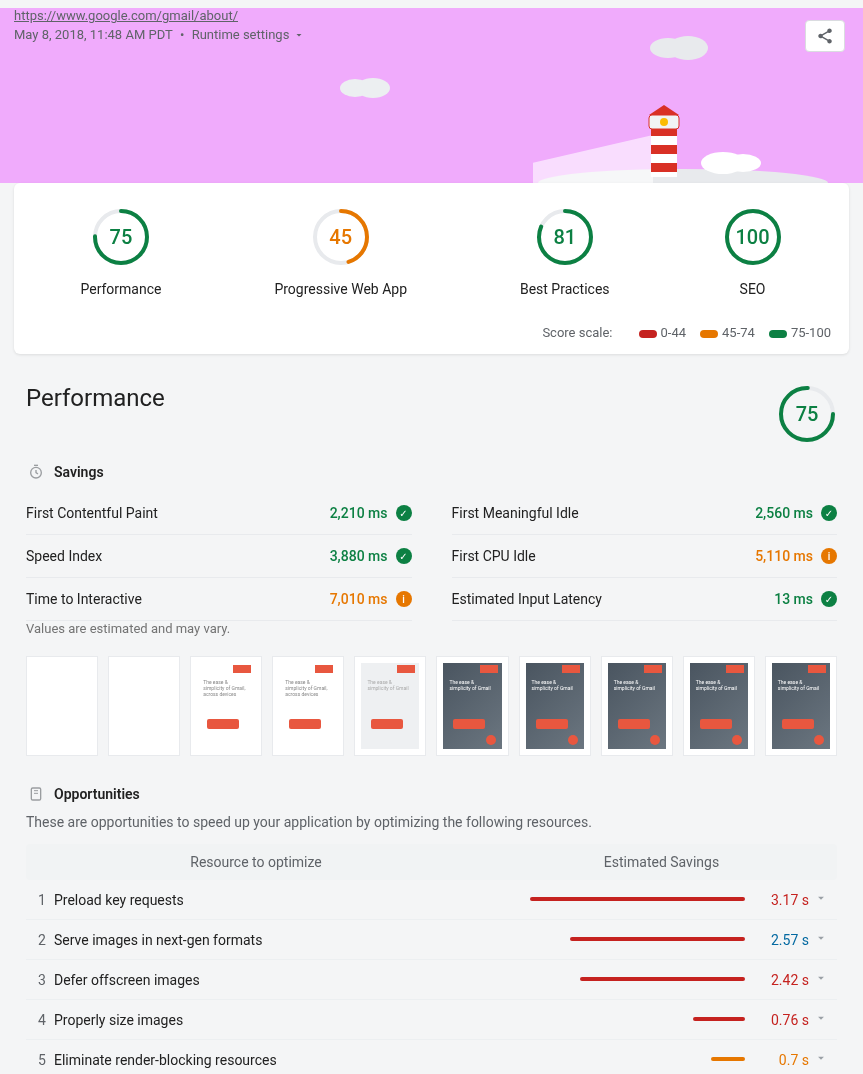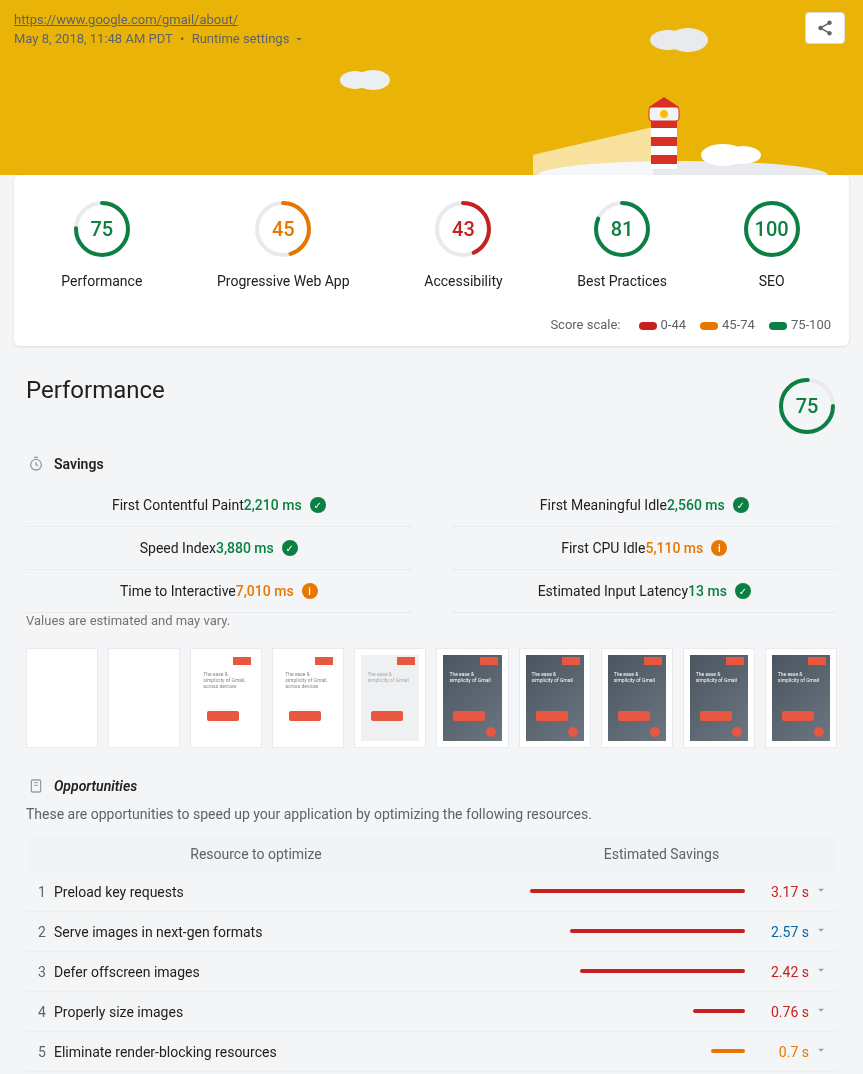--- a/index.html
+++ b/index.html
@@ -3,25 +3,26 @@
 <meta charset="utf-8">
 <style>
   * { box-sizing: border-box; margin: 0; padding: 0; }
   body {
     font-family: -apple-system, BlinkMacSystemFont, "Segoe UI", Roboto, Arial, sans-serif;
     background: #f4f5f6;
     color: #212121;
     width: 863px;
   }
   .hero {
-    background: #eab308;
-    padding: 12px 14px 0 14px;
+    background: #f0abfc;
+    padding: 0 14px 0 14px;
     position: relative;
     height: 175px;
     overflow: hidden;
+    margin-top: 8px;
   }
   .url-line { font-size: 13px; color: #5f6368; }
   .url-line .url { text-decoration: underline; color: #5f6368; }
   .meta-line { font-size: 13px; color: #5f6368; margin-top: 4px; display:flex; align-items:center; gap:4px;}
   .share-btn {
     position: absolute; right: 18px; top: 12px;
     width: 40px; height: 32px; background: #fff;
     border: 1px solid #dadce0; border-radius: 4px;
     display:flex; align-items:center; justify-content:center;
     cursor:pointer;
@@ -38,31 +39,31 @@
   }
   .scores-row { display:flex; justify-content: space-around; }
   .score-item { display:flex; flex-direction:column; align-items:center; }
   .gauge { position:relative; width:60px; height:60px; }
   .gauge svg { transform: rotate(-90deg); }
   .gauge-label {
     position:absolute; inset:0; display:flex; align-items:center; justify-content:center;
     font-size:20px; font-weight:500;
   }
   .score-name { margin-top:14px; font-size:14px; color:#212121; }
-  .scale-row { text-align:right; font-size:13px; color:#5f6368; margin-top:28px; padding-right:8px; display:flex; justify-content:flex-end; align-items:center; gap:4px;}
+  .scale-row { text-align:right; font-size:13px; color:#5f6368; margin-top:28px; padding-right:8px; display:flex; justify-content:flex-end; align-items:center; gap:12px;}
   .scale-dot { display:inline-block; width:18px; height:8px; border-radius:4px; vertical-align:middle; margin-right:4px;}
   .section { padding: 30px 26px 10px 26px; }
   .section-header { display:flex; justify-content:space-between; align-items:flex-start; }
   .section-title { font-size:24px; font-weight:400; color:#212121; }
   .sub-header { display:flex; align-items:center; gap:8px; margin-top:18px; color:#212121; font-weight:600; font-size:14px;}
   .sub-icon { width:20px; height:20px; opacity:0.6; display:flex; align-items:center; justify-content:center;}
   .metrics-grid { display:flex; gap:40px; margin-top:10px; }
   .metrics-col { flex:1; }
   .metric-row {
-    display:flex; justify-content:center; align-items:center;
+    display:flex; justify-content:space-between; align-items:center;
     padding:13px 0; border-bottom:1px solid #e8eaed; font-size:14px;
   }
   .metric-name { color:#212121; }
   .metric-val { display:flex; align-items:center; gap:8px; font-weight:500;}
   .metric-val .dot { width:16px; height:16px; border-radius:50%; display:flex; align-items:center; justify-content:center; font-size:10px; color:#fff;}
   .green { color:#0c8043; } .green-bg { background:#0c8043; }
   .orange { color:#e67700; } .orange-bg { background:#e67700; }
   .estimate-note { color:#737373; font-size:13px; }
   .filmstrip { display:flex; gap:10px; margin-top:20px; }
   .frame { flex:1; height:100px; background:#fff; border:1px solid #e8eaed; position:relative; }
@@ -137,27 +138,20 @@
       <div class="score-item">
         <div class="gauge"><svg width="60" height="60">
     <circle cx="30" cy="30" r="26" stroke="#e8eaed" stroke-width="4" fill="none"></circle>
     <circle cx="30" cy="30" r="26" stroke="#e67700" stroke-width="4" fill="none" stroke-dasharray="163.36281798666926" stroke-dashoffset="89.8495498926681" stroke-linecap="round"></circle>
   </svg><div class="gauge-label" style="color:#e67700">45</div></div>
     <div class="score-name">Progressive Web App</div>
       </div>
       <div class="score-item">
         <div class="gauge"><svg width="60" height="60">
     <circle cx="30" cy="30" r="26" stroke="#e8eaed" stroke-width="4" fill="none"></circle>
-    <circle cx="30" cy="30" r="26" stroke="#c5221f" stroke-width="4" fill="none" stroke-dasharray="163.36281798666926" stroke-dashoffset="93.11680625240149" stroke-linecap="round"></circle>
-  </svg><div class="gauge-label" style="color:#c5221f">43</div></div>
-    <div class="score-name">Accessibility</div>
-      </div>
-      <div class="score-item">
-        <div class="gauge"><svg width="60" height="60">
-    <circle cx="30" cy="30" r="26" stroke="#e8eaed" stroke-width="4" fill="none"></circle>
     <circle cx="30" cy="30" r="26" stroke="#0c8043" stroke-width="4" fill="none" stroke-dasharray="163.36281798666926" stroke-dashoffset="31.03893541746715" stroke-linecap="round"></circle>
   </svg><div class="gauge-label" style="color:#0c8043">81</div></div>
     <div class="score-name">Best Practices</div>
       </div>
       <div class="score-item">
         <div class="gauge"><svg width="60" height="60">
     <circle cx="30" cy="30" r="26" stroke="#e8eaed" stroke-width="4" fill="none"></circle>
     <circle cx="30" cy="30" r="26" stroke="#0c8043" stroke-width="4" fill="none" stroke-dasharray="163.36281798666926" stroke-dashoffset="0" stroke-linecap="round"></circle>
   </svg><div class="gauge-label" style="color:#0c8043">100</div></div>
     <div class="score-name">SEO</div>
@@ -299,21 +293,21 @@
     <div class="frame">
         <div style="position:absolute;inset:6px;background:linear-gradient(135deg,#4a5560,#6b7680);">
           <div style="position:absolute;top:2px;right:4px;width:18px;height:8px;background:#e8573f;"></div>
           <div style="position:absolute;top:16px;left:6px;right:6px;height:24px;font-size:5px;color:#fff;line-height:6px;">The ease &amp; simplicity of Gmail</div>
           <div style="position:absolute;bottom:20px;left:10px;width:32px;height:10px;background:#e8573f;border-radius:2px;"></div>
           <div style="position:absolute;bottom:4px;right:6px;width:10px;height:10px;border-radius:50%;background:#e8573f;"></div>
         </div>
       </div>
   </div>
 
-  <div class="sub-header" style="margin-top:28px;font-style:italic;">
+  <div class="sub-header" style="margin-top:28px;">
     <span class="sub-icon">
       <svg width="16" height="16" viewBox="0 0 24 24">
           <rect x="5" y="3" width="14" height="18" rx="2" fill="none" stroke="#5f6368" stroke-width="2"></rect>
           <path d="M9 7h6M9 11h6" stroke="#5f6368" stroke-width="1.5"></path>
         </svg>
     </span>
     <span>Opportunities</span>
   </div>
   <div class="opp-desc">These are opportunities to speed up your application by optimizing the following resources.</div>
 

